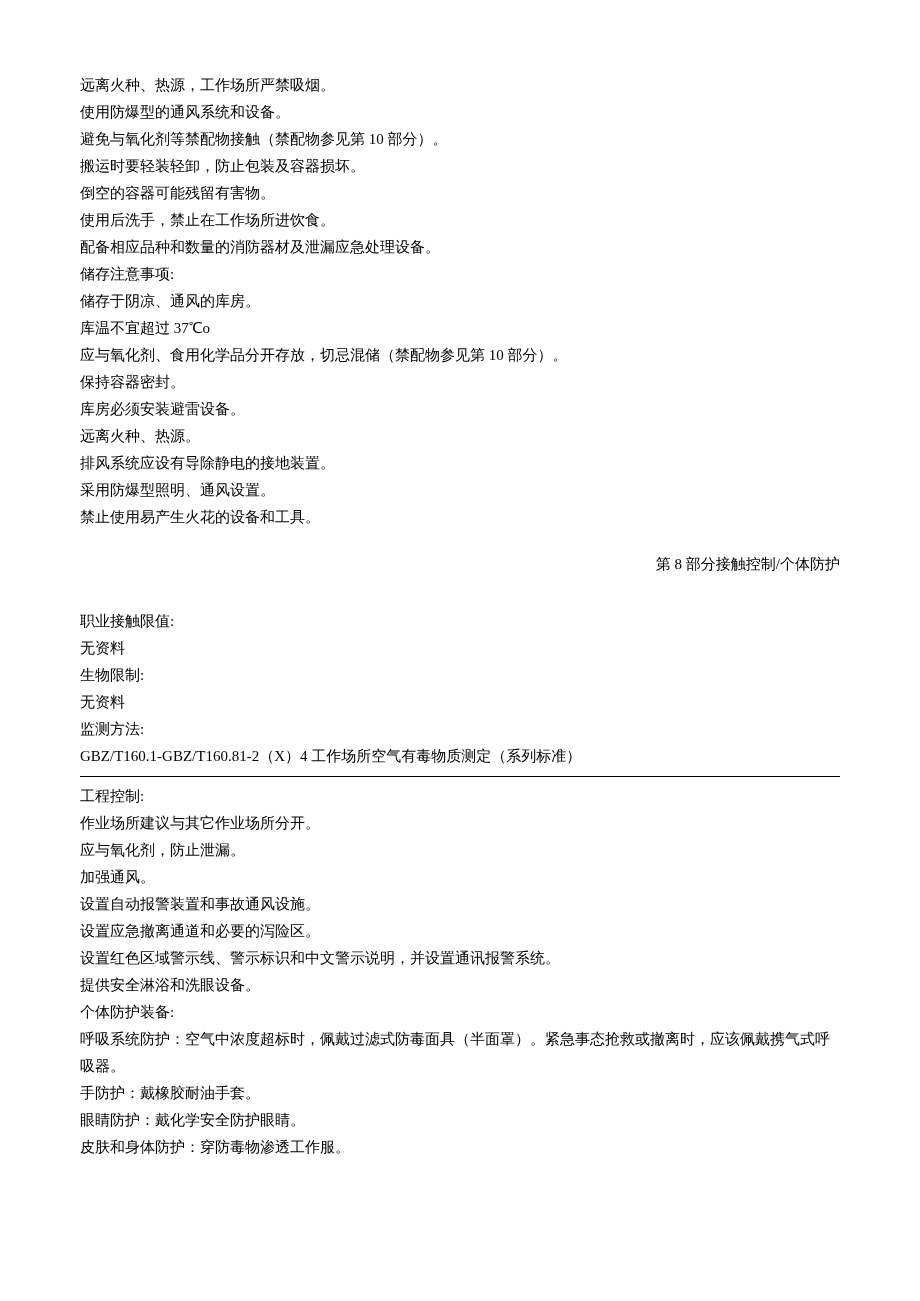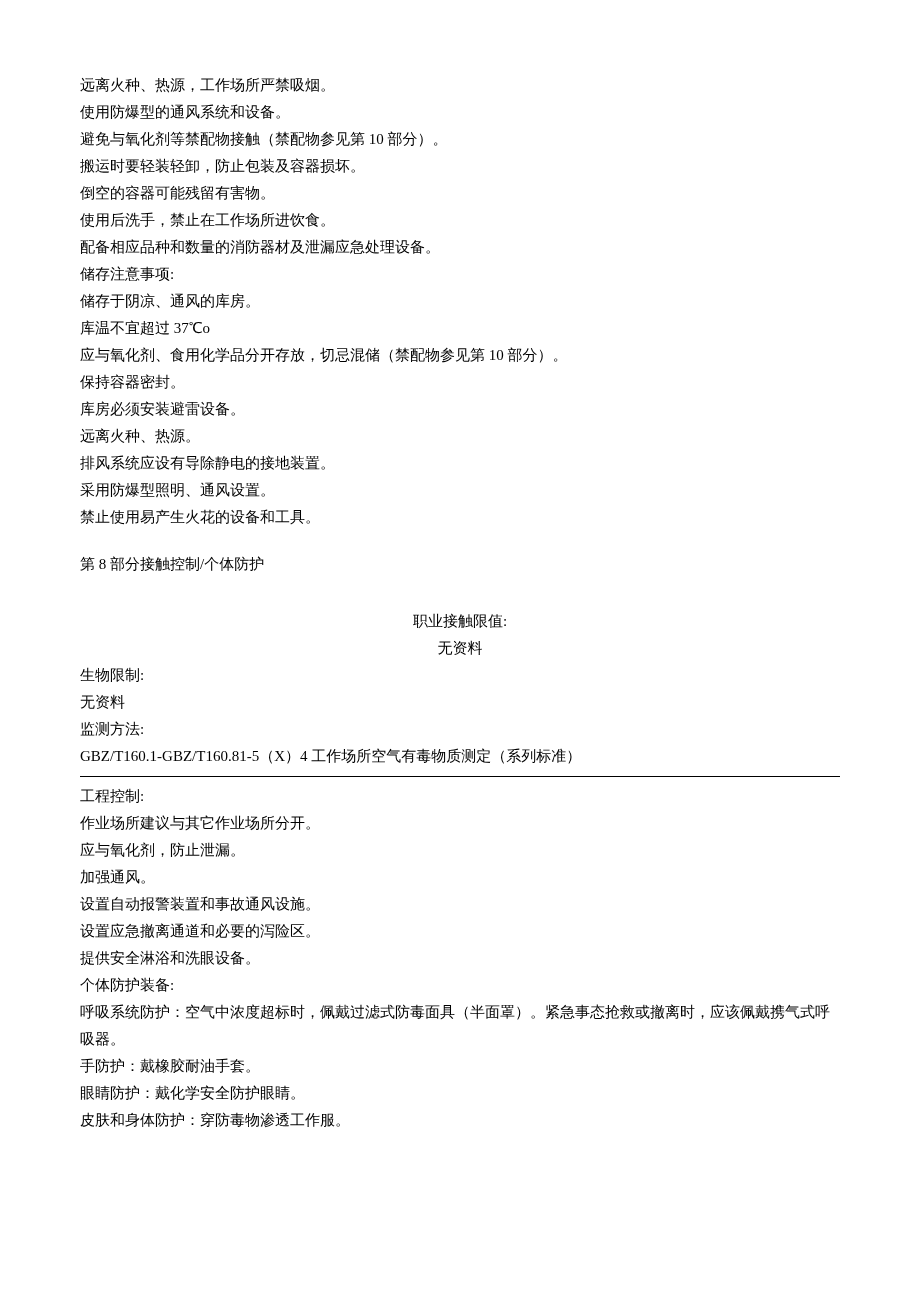--- a/index.html
+++ b/index.html
@@ -14,26 +14,25 @@
     padding: 72px 80px 60px 80px;
     font-family: "SimSun", "Songti SC", serif;
     font-size: 15px;
     color: #000000;
     line-height: 1.8;
   }
   .para {
     margin: 0;
   }
   .section-title {
-    text-align: left;
+    text-align: right;
     margin: 20px 0 16px 0;
   }
   .block {
     margin-top: 30px;
-    text-align: center;
   }
   hr.thin {
     border: none;
     border-top: 1px solid #000;
     margin: 6px 0 6px 0;
   }
   .code-like {
     font-family: "SimSun", "Songti SC", serif;
   }
 </style>
@@ -70,32 +69,33 @@
   <p class="para">无资料</p>
 </div>
 
 <div>
   <p class="para">生物限制:</p>
   <p class="para">无资料</p>
 </div>
 
 <div>
   <p class="para">监测方法:</p>
-  <p class="para code-like">GBZ/T160.1-GBZ/T160.81-5（X）4 工作场所空气有毒物质测定（系列标准）</p>
+  <p class="para code-like">GBZ/T160.1-GBZ/T160.81-2（X）4 工作场所空气有毒物质测定（系列标准）</p>
 </div>
 
 <hr class="thin">
 
 <div>
   <p class="para">工程控制:</p>
   <p class="para">作业场所建议与其它作业场所分开。</p>
   <p class="para">应与氧化剂，防止泄漏。</p>
   <p class="para">加强通风。</p>
   <p class="para">设置自动报警装置和事故通风设施。</p>
   <p class="para">设置应急撤离通道和必要的泻险区。</p>
+  <p class="para">设置红色区域警示线、警示标识和中文警示说明，并设置通讯报警系统。</p>
   <p class="para">提供安全淋浴和洗眼设备。</p>
 </div>
 
 <div>
   <p class="para">个体防护装备:</p>
   <p class="para">呼吸系统防护：空气中浓度超标时，佩戴过滤式防毒面具（半面罩）。紧急事态抢救或撤离时，应该佩戴携气式呼吸器。</p>
   <p class="para">手防护：戴橡胶耐油手套。</p>
   <p class="para">眼睛防护：戴化学安全防护眼睛。</p>
   <p class="para">皮肤和身体防护：穿防毒物渗透工作服。</p>
 </div>

